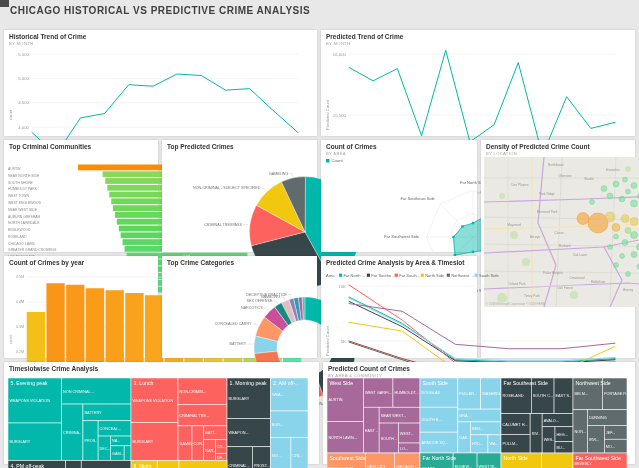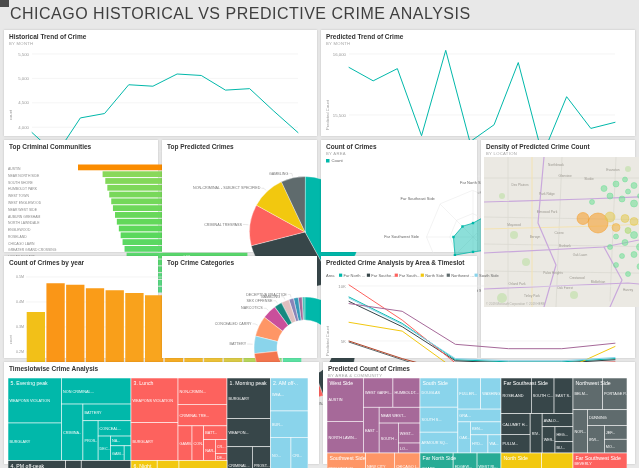--- a/index.html
+++ b/index.html
@@ -1,19 +1,19 @@
 <!DOCTYPE html>
 <html><head>
 <meta charset="utf-8">
 <style>
   *{margin:0;padding:0;box-sizing:border-box}
   html,body{width:639px;height:468px;overflow:hidden}
   body{font-family:"Liberation Sans",sans-serif;background:#e8e8e8;position:relative}
   .corner-logo{position:absolute;left:0;top:0;width:9px;height:7px;background:#4a4a4a}
-  .page-title{position:absolute;left:10px;top:5px;font-size:16px;font-weight:normal;color:#3f3f3f;letter-spacing:.5px}
+  .page-title{position:absolute;left:10px;top:5px;font-size:10px;font-weight:bold;color:#3f3f3f;letter-spacing:.5px}
   .card{position:absolute;background:#fff;box-shadow:0 0 2px rgba(0,0,0,.18)}
   .ct{position:absolute;left:5px;top:3px;font-size:6.5px;font-weight:bold;color:#333;white-space:nowrap;z-index:3}
   .cs{position:absolute;left:5px;top:11px;font-size:4.2px;color:#a5a5a5;letter-spacing:.3px;z-index:3}
   svg{position:absolute;display:block}
   svg text{font-family:"Liberation Sans",sans-serif}
   .ch-line{left:2px;right:2px;top:16px;bottom:2px}
   .ch-mid{left:2px;right:2px;top:14px;bottom:2px}
   .ch-map{left:3px;right:3px;top:17px;bottom:3px}
   .ch-tm{left:4px;right:4px;top:16px;bottom:4px}
 </style>

